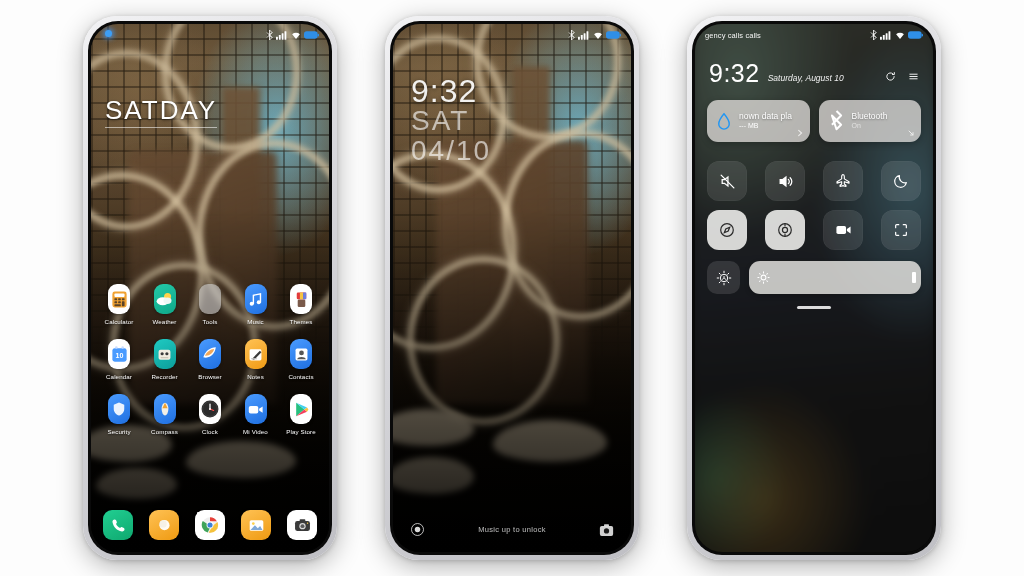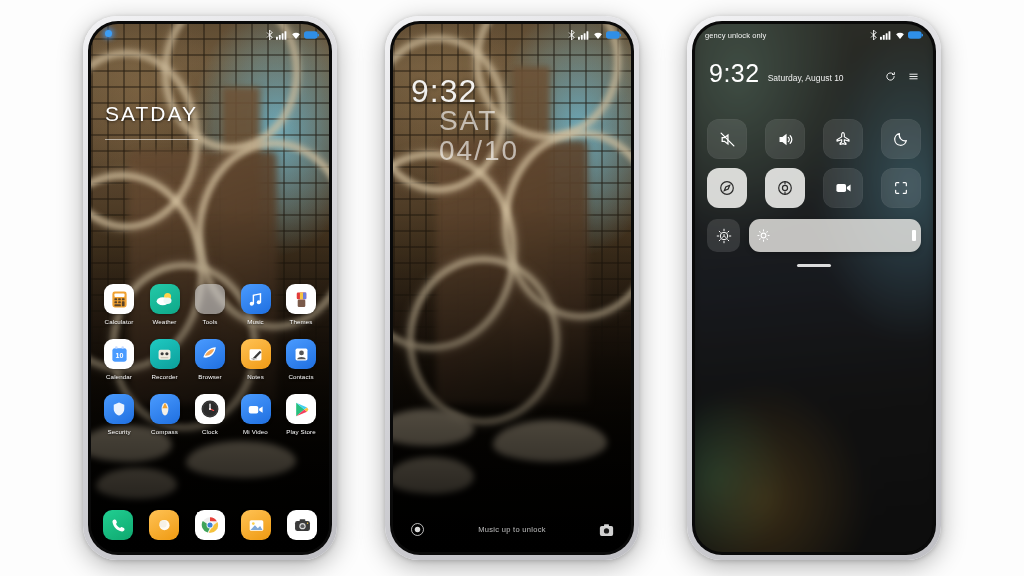--- a/index.html
+++ b/index.html
@@ -120,32 +120,32 @@
   
   .hs-clock {
     position:absolute; left:14px; top:70px; z-index:6; color:#fff;
     text-shadow: 0 1px 3px rgba(0,0,0,.55);
   }
   .hs-clock .row1 { display:flex; align-items:center; gap:7px; }
   .hs-date { font-size:13px; font-weight:400; letter-spacing:.3px; }
   .hs-bar { width:1px; height:18px; background:rgba(255,255,255,.85); }
   .hs-time { font-size:24px; font-weight:300; letter-spacing:1px; line-height:1; }
   .hs-day {
-    font-size:21px; font-weight:300; letter-spacing:2px; margin-top:8px;
-    border-bottom:1px solid rgba(255,255,255,.55); display:inline-block; padding-bottom:13px;
+    font-size:26px; font-weight:300; letter-spacing:2px; margin-top:1px;
+    border-bottom:1px solid rgba(255,255,255,.55); display:inline-block; padding-bottom:1px;
   }
 
   .grid {
     position:absolute; left:0; right:0; top:260px; z-index:6;
     display:flex; flex-direction:column; gap:14px; padding:0 8px;
   }
   .grow { display:flex; justify-content:space-between; }
   .app { width:40px; display:flex; flex-direction:column; align-items:center; gap:4px; }
   .icon {
-    width:30px; height:30px; border-radius:9px;
+    width:22px; height:30px; border-radius:9px;
     display:flex; align-items:center; justify-content:center;
     box-shadow: 0 1px 3px rgba(0,0,0,.35);
     overflow:hidden; position:relative;
   }
   .app-lbl { font-size:6.2px; color:#fff; text-shadow:0 1px 2px rgba(0,0,0,.8); white-space:nowrap; letter-spacing:.1px;}
   .dots { position:absolute; left:0; right:0; top:488px; display:flex; justify-content:center; gap:7px; z-index:6;}
   .dot { width:4px; height:4px; border-radius:50%; background:rgba(255,255,255,.35); }
   .dot.on { background:#fff; border-radius:1px; }
   .dock {
     position:absolute; left:0; right:0; bottom:12px; z-index:6;
@@ -154,21 +154,21 @@
   .dock .icon { width:30px; height:30px; border-radius:9px; }
   .folder {
     background: rgba(205,205,205,.62);
     display:grid; grid-template-columns:1fr 1fr 1fr; gap:1.5px; padding:3px;
   }
   .fi { border-radius:2.2px; }
 
   
   .lock-clock { position:absolute; left:18px; top:52px; z-index:6; color:rgba(255,255,255,.92); }
   .lk-time { font-size:32px; font-weight:300; letter-spacing:1px; line-height:.95; text-shadow:0 1px 4px rgba(0,0,0,.5);}
-  .lk-sub { font-size:28px; font-weight:300; letter-spacing:2px; line-height:1.05; color:rgba(255,255,255,.62);margin-left:28px; }
+  .lk-sub { font-size:28px; font-weight:300; letter-spacing:2px; line-height:1.05; color:rgba(255,255,255,.62); }
   .lock-bottom {
     position:absolute; left:0; right:0; bottom:14px; z-index:7;
     display:flex; align-items:center; justify-content:space-between; padding:0 16px;
   }
   .lk-hint { font-size:7.5px; color:rgba(255,255,255,.72); letter-spacing:.3px; }
   .lk-btn { width:17px; height:17px; display:flex; align-items:center; justify-content:center; }
 
   
   .cc-wall {
     position:absolute; inset:0;
@@ -182,21 +182,21 @@
     transform: scale(1.06);
   }
   .cc-veil { position:absolute; inset:0; background:rgba(10,10,10,.28); }
   .cc {
     position:absolute; left:0; right:0; top:0; z-index:6;
     padding: 24px 12px 0 12px;
     color:#fff;
   }
   .cc-head { display:flex; align-items:flex-end; gap:8px; margin-top:13px; padding:0 2px;}
   .cc-time { font-size:25px; font-weight:300; letter-spacing:.5px; line-height:1; }
-  .cc-date { font-size:8.5px; color:rgba(255,255,255,.92); padding-bottom:3px; }
+  .cc-date { font-size:8.5px; color:rgba(255,255,255,.92); padding-bottom:3px;font-style:italic; }
   .cc-head-ic { margin-left:auto; display:flex; align-items:center; gap:12px; padding-bottom:4px;}
   .cc-bigrow { display:flex; gap:9px; margin-top:14px; }
   .cc-big {
     flex:1; height:42px; border-radius:11px;
     background: rgba(235,232,228,.72);
     display:flex; align-items:center; gap:7px; padding:0 9px;
     position:relative; overflow:hidden;
     box-shadow: 0 2px 6px rgba(0,0,0,.25);
   }
   .cc-big.dim { background: rgba(228,226,222,.66); }
@@ -573,21 +573,21 @@
   </div>
 
   <div class="phone">
     <div class="phone-inner">
       <div class="screen">
 
         <div class="cc-wall"></div>
         <div class="cc-veil"></div>
 
         <div class="statusbar">
-          <div class="sb-left">gency unlock only</div>
+          <div class="sb-left">gency calls calls</div>
           <div class="sb-right">
             <svg class="ic" width="7" height="10" viewBox="0 0 10 16">
                 <path d="M5 0 9 4 5 8 5 0z M5 8 9 12 5 16 5 8z M1 4 9 12 M1 12 9 4" stroke="#fff" stroke-width="1.3" fill="none"></path>
               </svg>
             <svg class="ic" width="11" height="9" viewBox="0 0 14 11" fill="#fff">
                 <rect x="0" y="7" width="2.4" height="4" rx=".5"></rect>
                 <rect x="3.6" y="5" width="2.4" height="6" rx=".5"></rect>
                 <rect x="7.2" y="2.6" width="2.4" height="8.4" rx=".5"></rect>
                 <rect x="10.8" y="0" width="2.4" height="11" rx=".5"></rect>
               </svg>
@@ -611,20 +611,44 @@
                   <path d="M20 12 a8 8 0 1 1-2.6-5.9"></path>
                   <path d="M20.4 3.4 V7.6 H16.2"></path>
                 </svg>
               <svg width="11" height="11" viewBox="0 0 24 24" stroke="#fff" stroke-width="2" stroke-linecap="round">
                   <path d="M4 7h16M4 12h16M4 17h16"></path>
                 </svg>
             </div>
           </div>
 
           <div class="cc-bigrow">
+            <div class="cc-big">
+              <svg width="16" height="19" viewBox="0 0 20 24" fill="none" stroke="#2196f3" stroke-width="1.8">
+                  <path d="M10 2.2 C10 2.2 3.4 10 3.4 15 a6.6 6.6 0 0 0 13.2 0 C16.6 10 10 2.2 10 2.2 Z"></path>
+                </svg>
+              <div class="txt">
+                <span class="t1">nown data pla</span>
+                <span class="t2" style="color:#fff;">--- MB</span>
+              </div>
+              <svg class="corner" width="8" height="8" viewBox="0 0 12 12" stroke="#fff" stroke-width="1.6" fill="none" stroke-linecap="round">
+                  <path d="M4 2 L8.4 6 L4 10"></path>
+                </svg>
+            </div>
+            <div class="cc-big">
+              <svg width="17" height="22" viewBox="0 0 16 24" fill="none" stroke="#fff" stroke-width="2.2" stroke-linejoin="round">
+                  <path d="M8 1 L13 6 L3 16 M3 6 L13 16 L8 21 Z"></path>
+                </svg>
+              <div class="txt">
+                <span class="t1">Bluetooth</span>
+                <span class="t2">On</span>
+              </div>
+              <svg class="corner" width="8" height="8" viewBox="0 0 12 12" stroke="#fff" stroke-width="1.5" fill="none" stroke-linecap="round">
+                  <path d="M3 3 L9 9 M9 5.4 V9 H5.4"></path>
+                </svg>
+            </div>
           </div>
 
           <div class="cc-bigrow" style="margin-top:9px;">
           </div>
 
           <div class="cc-toggles">
             <div class="tgl-row">
               <div class="tgl">
                 <svg width="17" height="17" viewBox="0 0 24 24" fill="none" stroke="#fff" stroke-width="1.8" stroke-linecap="round">
                     <path d="M4.5 9.5 h3.2 L12.6 5.6 v12.8 L7.7 14.5 H4.5 Z"></path>

